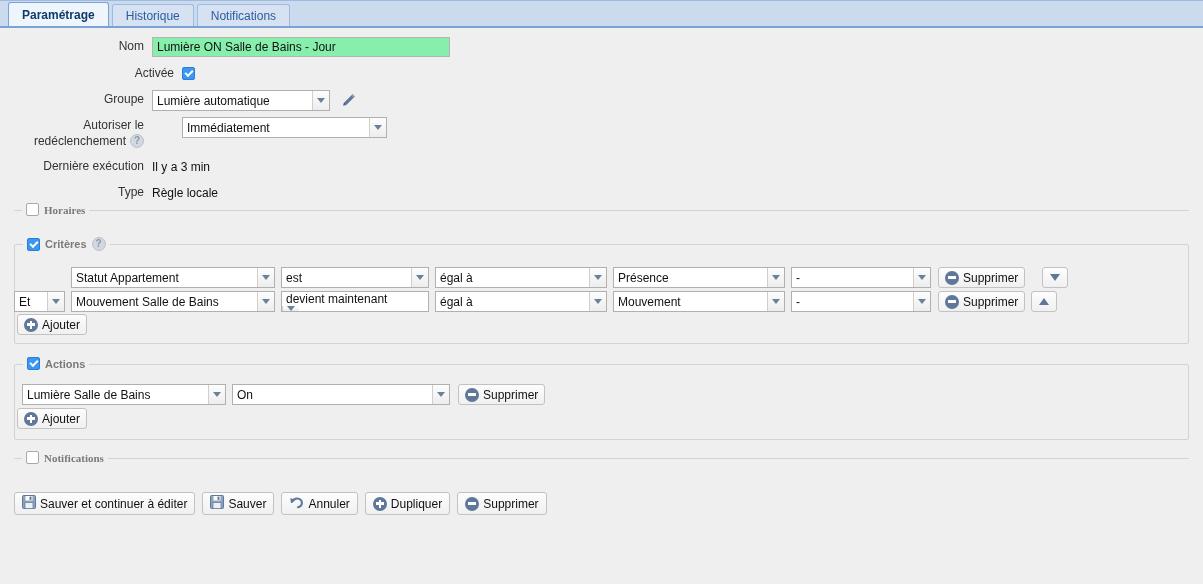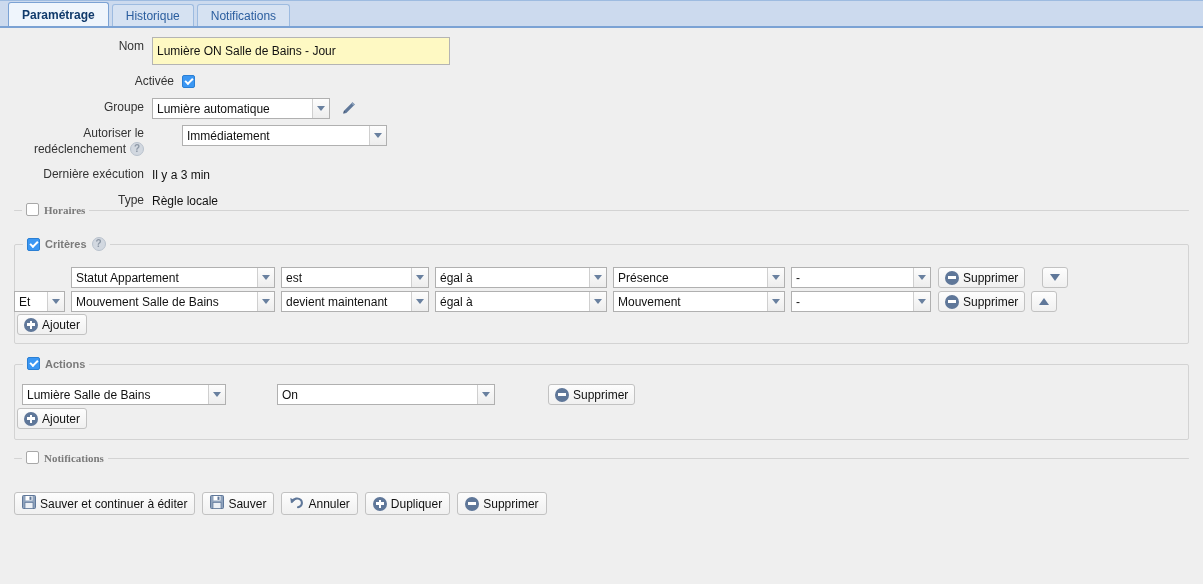--- a/index.html
+++ b/index.html
@@ -63,23 +63,23 @@
     font-size: 12px;
     color: #333;
     line-height: 18px;
     flex-shrink: 0;
   }
   .flabel .sub { display: block; }
   .fval { display: flex; align-items: center; }
 
   
   .txtinput {
-    height: 28px;
+    height: 20px;
     border: 1px solid #b4b4b4;
-    background: #fef9c3;
+    background: #86efac;
     font-family: "Liberation Sans", sans-serif;
     font-size: 12px;
     color: #111;
     padding: 0 4px;
     line-height: 18px;
     display: flex; align-items: center;
   }
 
   
   .sel {
@@ -217,21 +217,21 @@
     border-bottom: 7px solid #5f7799;
   }
 
   .bottombar {
     position: absolute;
     left: 14px; top: 492px;
     display: flex; gap: 7px;
   }
 
   .criteria-row { position: absolute; display: flex; align-items: center; }
-  .action-row { position: absolute; display: flex; align-items: center; gap: 45px; }
+  .action-row { position: absolute; display: flex; align-items: center; }
 </style>
 </head>
 <body>
 
 <div class="tabbar">
   <div class="tab active">
     <span>Paramétrage</span>
   </div>
   <div class="tab">
     <span>Historique</span>
@@ -374,21 +374,21 @@
     <span class="selarrow">
         <i class="chev"></i>
       </span>
   </div>
   <div class="sel" style="width:204px; margin-left:6px;">
     <span class="seltext">Mouvement Salle de Bains</span>
     <span class="selarrow">
         <i class="chev"></i>
       </span>
   </div>
-  <div class="sel" style="width:148px; margin-left:6px;">
+  <div class="sel" style="width:148px; margin-left:6px;flex-direction:column;">
     <span class="seltext">devient maintenant</span>
     <span class="selarrow">
         <i class="chev"></i>
       </span>
   </div>
   <div class="sel" style="width:172px; margin-left:6px;">
     <span class="seltext">égal à</span>
     <span class="selarrow">
         <i class="chev"></i>
       </span>

